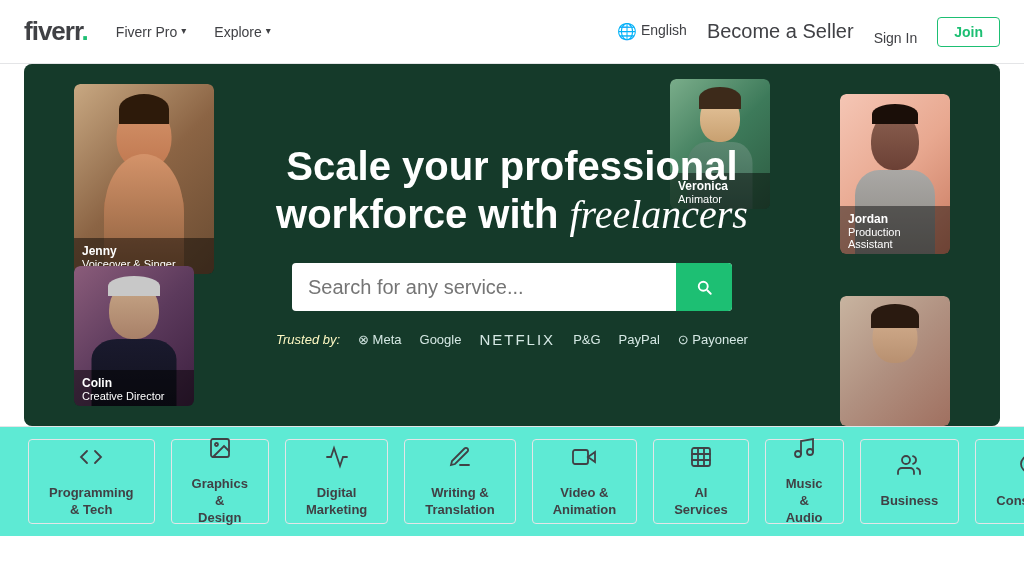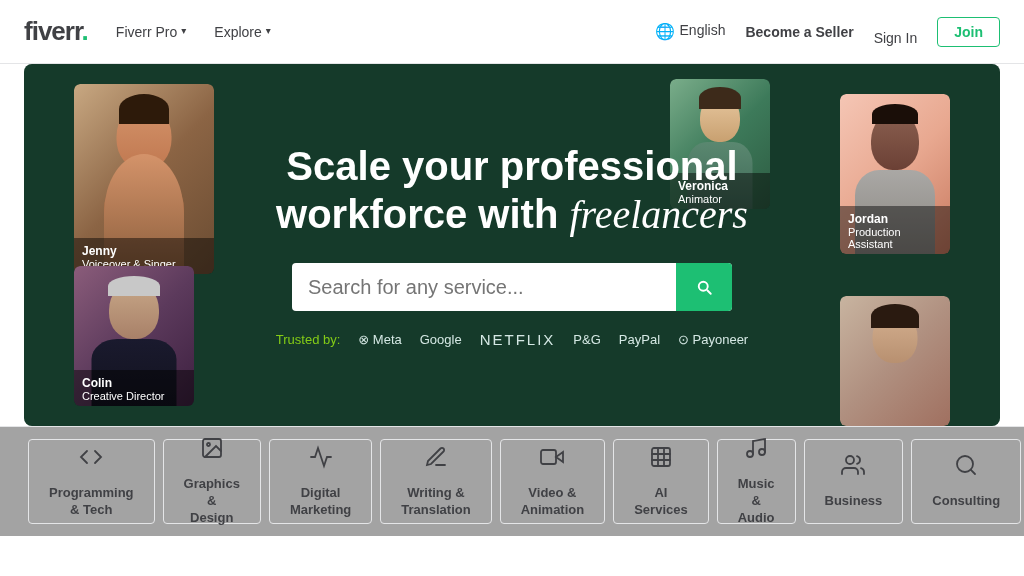--- a/index.html
+++ b/index.html
@@ -18,21 +18,21 @@
     .header-left { display: flex; align-items: center; gap: 28px; }
     .logo { font-size: 26px; font-weight: 700; color: #1dbf73; letter-spacing: -1px; }
     .logo span { color: #404145; }
     .header-right { display: flex; align-items: center; gap: 20px; }
     .nav-item {
       display: flex; align-items: flex-start; gap: 4px;
       font-size: 14px; color: #404145; cursor: pointer; font-weight: 500;
     }
     .chevron { font-size: 10px; margin-top: 1px; }
     .globe-icon { font-size: 16px; }
-    .become-seller { font-size: 14px; color: #404145; cursor: pointer; font-weight: 700; }
+    .become-seller { font-size: 20px; color: #404145; cursor: pointer; font-weight: 400; }
     .sign-in { font-size: 14px; color: #404145; cursor: pointer; font-weight: 500; margin-top: 12px; }
     .join-btn {
       padding: 6px 16px;
       border: 1.5px solid #1dbf73;
       border-radius: 4px;
       background: transparent;
       color: #1dbf73;
       font-size: 14px;
       font-weight: 600;
       cursor: pointer;
@@ -99,21 +99,21 @@
       flex-shrink: 0;
     }
     .search-btn svg { width: 18px; height: 18px; fill: #fff; }
 
     .trusted-bar {
       display: flex;
       align-items: center;
       gap: 18px;
       justify-content: center;
     }
-    .trusted-label { color: #84cc16; font-size: 13px; }
+    .trusted-label { color: #fef9c3; font-size: 13px; font-style: italic; }
     .brand-logo { color: #d5e8e4; font-size: 13px; font-weight: 500; }
     .brand-logo.netflix { letter-spacing: 2px; font-size: 15px; }
 
     
     .person-card {
       position: absolute;
       border-radius: 6px;
       overflow: hidden;
       z-index: 5;
     }
@@ -199,23 +199,23 @@
     .rb-bg {
       width: 110px; height: 130px;
       background: linear-gradient(135deg, #c8b4a0 0%, #b09080 50%, #a07060 100%);
       border-radius: 6px;
       position: relative;
     }
 
     
     .category-bar {
       display: flex;
-      gap: 0;
+      gap: 8px;
       padding: 0 24px;
-      background: #a3a3a3;
+      background: #5eead4;
       border-top: 1px solid #e4e5e7;
       height: 110px;
     }
     .category-item {
       display: flex;
       flex-direction: column;
       align-items: center;
       justify-content: center;
       gap: 10px;
       padding: 16px 20px;

